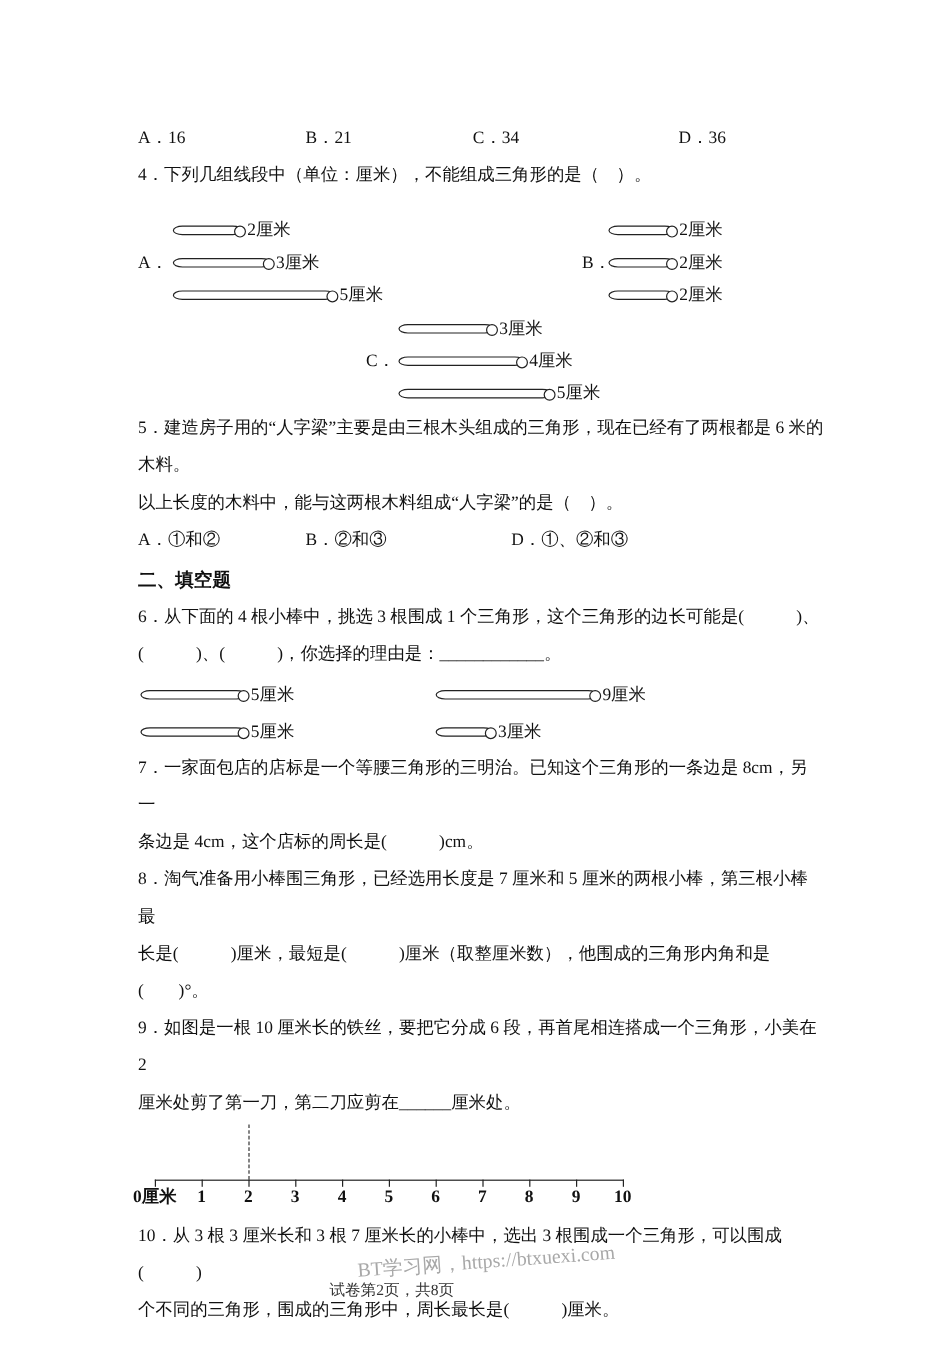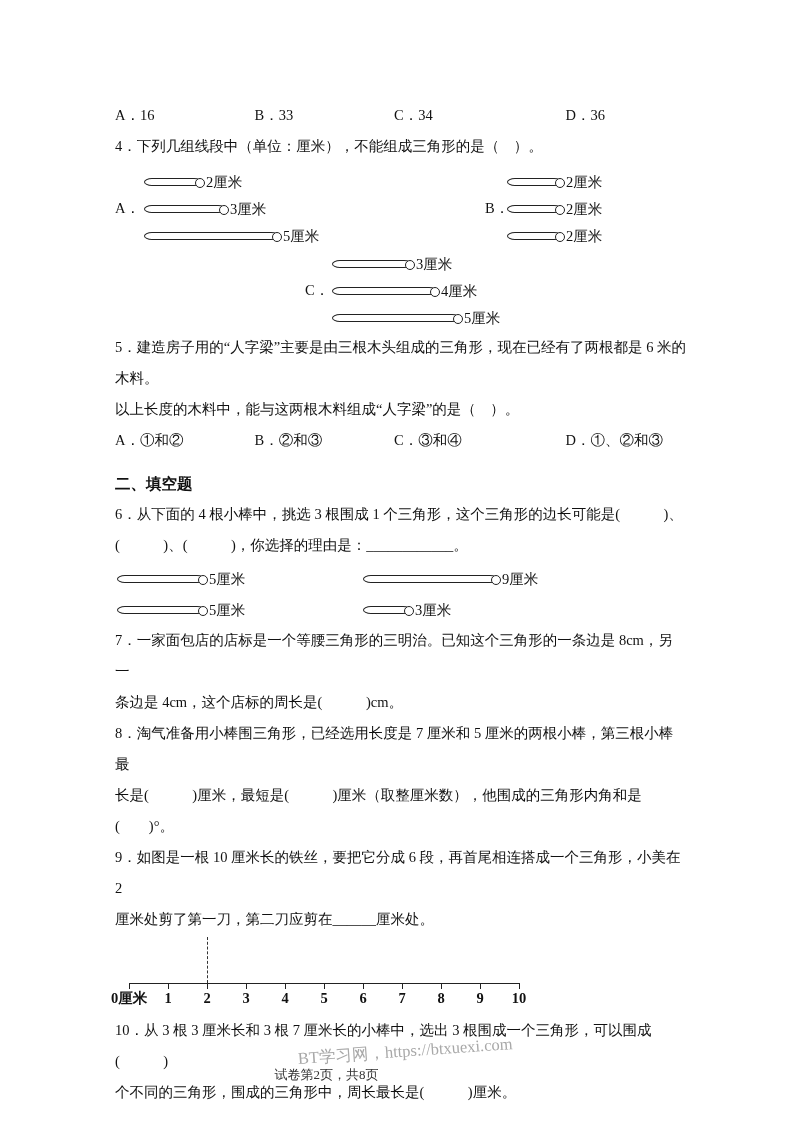--- a/index.html
+++ b/index.html
@@ -6,36 +6,36 @@
   html, body { width: 793px; height: 1122px; }
   body {
     position: relative;
     background: #ffffff;
     color: #111;
     font-family: "Liberation Serif", "DejaVu Serif", serif;
     overflow: hidden;
   }
   .content { position: absolute; left: 115px; top: 100px; width: 572px; }
   .ln { font-size: 14.5px; line-height: 31px; white-space: pre-wrap; }
-  .sect { font-size: 15.5px; font-weight: bold; line-height: 31px; margin-top: 12px; }
+  .sect { font-size: 15.5px; font-weight: bold; line-height: 31px; margin-top: 2px; }
   .optrow { display: flex; font-size: 14.5px; line-height: 31px; }
   .optrow .opt { width: 139.5px; white-space: pre; }
   .optrow .opt:last-child { width: auto; margin-left: 32px; }
 
   
   .rodwrap { display: inline-flex; align-items: center; gap: 4px; }
   .rod { position: relative; display: inline-block; height: 8px;
          border: 1px solid #222; border-radius: 8px / 4px; background: #fff; }
   .rod::after { content: ""; position: absolute; right: -4px; top: -1px;
          width: 8px; height: 8px; border: 1px solid #222; border-radius: 50%;
          background: #fff; }
   .rlabel { font-size: 14.5px; line-height: 14px; }
 
   .fig { position: relative; }
-  .fig-ab { height: 82px; margin-top: 6px; }
+  .fig-ab { height: 82px; margin-top: 16px; }
   .fig-c  { height: 82px; }
   .figcol { position: absolute; top: 0; }
   .figrow { display: flex; align-items: center; height: 27px; }
   .letter { display: inline-block; font-size: 14.5px; }
 
   .fig-q6 { height: 62px; margin-top: 2px; }
   .q6row { position: relative; height: 31px; }
   .q6row .rodwrap { position: absolute; top: 9px; }
 
   
@@ -56,21 +56,21 @@
                color: #a8a8a8; transform: rotate(-4deg); transform-origin: left center;
                white-space: nowrap; }
 </style>
 </head>
 <body>
 
 <div class="content">
 
   <div class="optrow">
     <span class="opt">A．16</span>
-    <span class="opt">B．33</span>
+    <span class="opt">B．21</span>
     <span class="opt">C．34</span>
     <span class="opt">D．36</span>
   </div>
 
   <p class="ln">4．下列几组线段中（单位：厘米），不能组成三角形的是（　）。</p>
 
   <div class="fig fig-ab">
     <div class="figcol" style="left:0;">
       <div class="figrow">
         <span class="letter" style="width:29px;"></span>
@@ -144,21 +144,20 @@
       </div>
     </div>
   </div>
 
   <p class="ln">5．建造房子用的“人字梁”主要是由三根木头组成的三角形，现在已经有了两根都是 6 米的</p>
   <p class="ln">木料。</p>
   <p class="ln">以上长度的木料中，能与这两根木料组成“人字梁”的是（　）。</p>
   <div class="optrow">
     <span class="opt">A．①和②</span>
     <span class="opt">B．②和③</span>
-    <span class="opt">C．③和④</span>
     <span class="opt">D．①、②和③</span>
   </div>
 
   <p class="sect">二、填空题</p>
 
   <p class="ln">6．从下面的 4 根小棒中，挑选 3 根围成 1 个三角形，这个三角形的边长可能是(　　　)、</p>
   <p class="ln">(　　　)、(　　　)，你选择的理由是：____________。</p>
 
   <div class="fig fig-q6">
     <div class="q6row">

